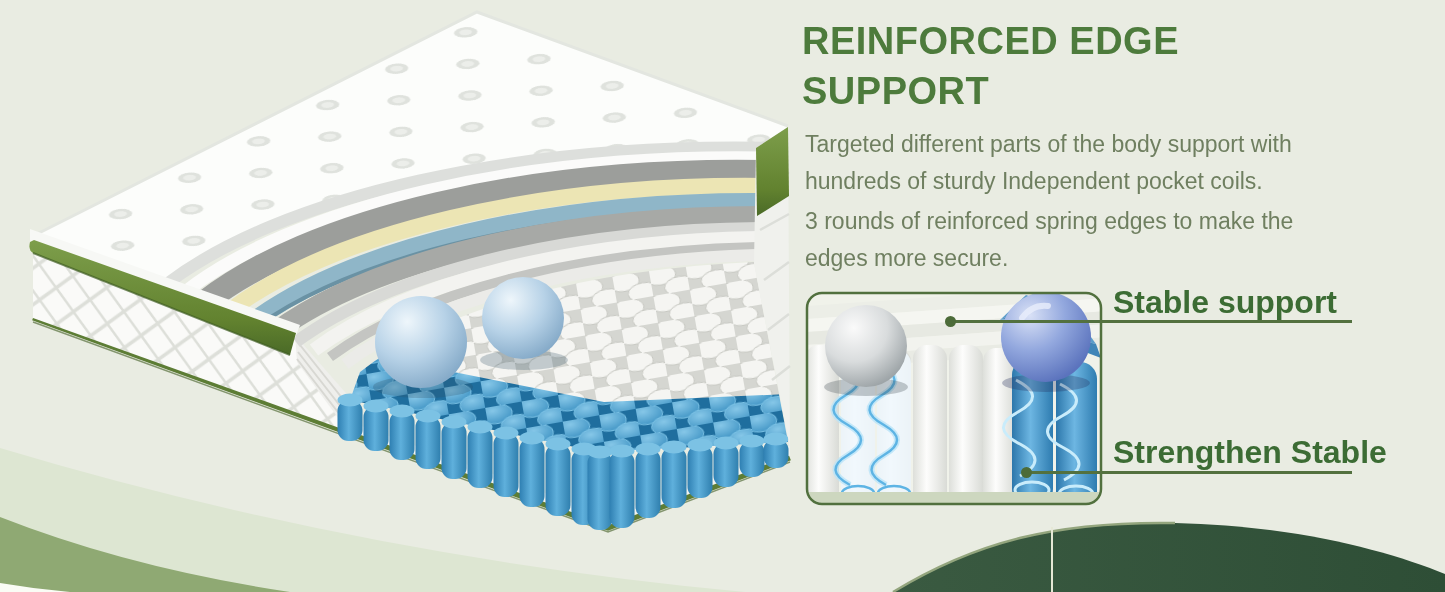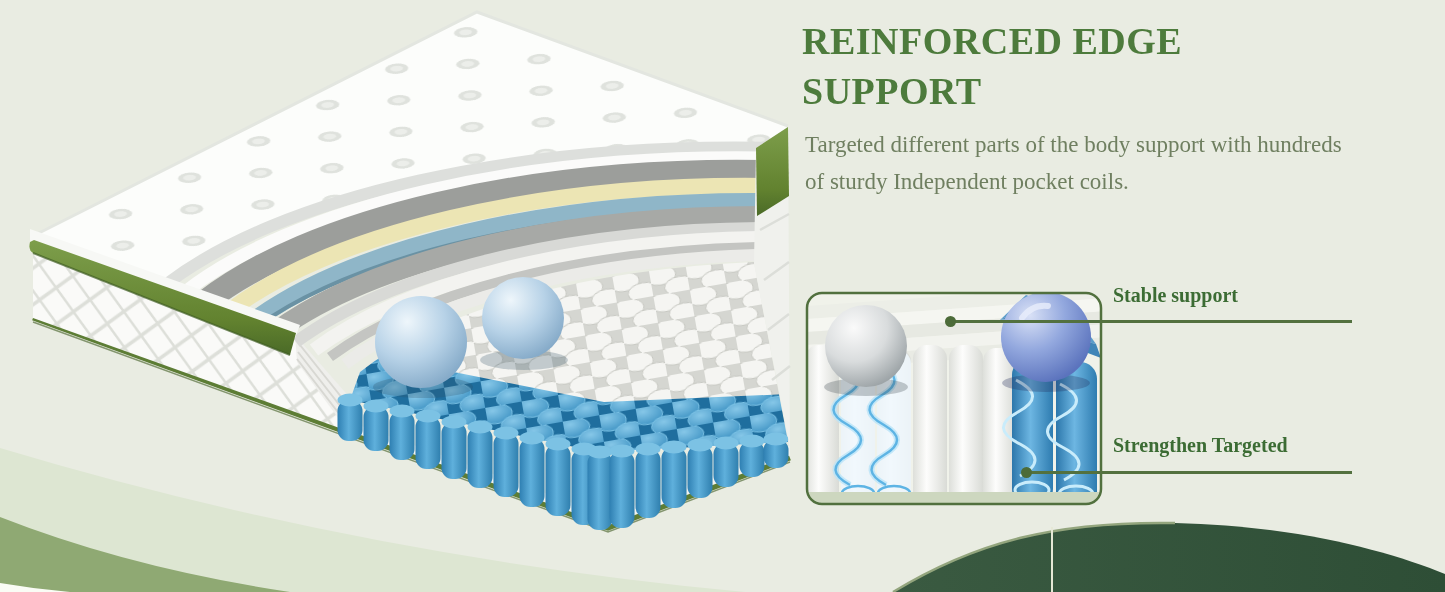--- a/index.html
+++ b/index.html
@@ -1,29 +1,29 @@
 <!DOCTYPE html>
 <html><head>
 <meta charset="utf-8">
 <style>
   html,body{margin:0;padding:0;background:#d8dcd2;}
   .stage{
     position:relative;width:1445px;height:592px;overflow:hidden;
-    background:#86efac;font-family:Liberation Serif, serif;
+    background:#86efac;font-family:Liberation Sans, sans-serif;
   }
   .stage svg.art{position:absolute;left:0;top:0;width:1445px;height:592px;display:block;}
   .copy{position:absolute;left:802px;top:16px;width:560px;}
   .title{
     margin:0 0 10px 0;width:480px;
     font-size:38px;font-weight:bold;line-height:1.32;letter-spacing:.5px;
     color:#4d7b3c;
   }
   .para{margin:3px;font-size:23px;line-height:37px;color:#6f7f60;}
   .callout-label{
-    position:absolute;font-size:20px;font-weight:bold;color:#3c6c34;white-space:nowrap;
+    position:absolute;font-size:32px;font-weight:bold;color:#3c6c34;white-space:nowrap;
   }
   .callout-line{position:absolute;height:2.5px;background:#53713f;}
   .callout-dot{position:absolute;width:11px;height:11px;border-radius:50%;background:#4c6b39;}
 </style>
 </head>
 <body>
 
 <div class="stage">
 
 <svg class="art" viewBox="0 0 1445 592" aria-hidden="true">
@@ -301,23 +301,24 @@
 
       <rect x="807" y="492" width="294" height="12" fill="#cdd7bf"></rect>
     </g>
     <rect x="807" y="293" width="294" height="211" rx="15" fill="none" stroke="#51703e" stroke-width="2.5"></rect>
   </g>
 </svg>
 
   <div class="copy">
     <h1 class="title">REINFORCED EDGE SUPPORT</h1>
     <p class="para">Targeted different parts of the body support with hundreds of sturdy Independent pocket coils.</p>
+    <p class="para">3 rounds of reinforced spring edges to make the edges more secure.</p>
   </div>
 
   <div class="callout-line" style="left:950px;top:320px;width:402px;"></div>
   <div class="callout-dot" style="left:945px;top:316px;"></div>
   <div class="callout-label" style="left:1113px;top:284px;">Stable support</div>
 
   <div class="callout-line" style="left:1026px;top:471px;width:326px;"></div>
   <div class="callout-dot" style="left:1021px;top:467px;"></div>
-  <div class="callout-label" style="left:1113px;top:434px;">Strengthen Targeted</div>
+  <div class="callout-label" style="left:1113px;top:434px;">Strengthen Stable</div>
 
 </div>
 
 </body></html>

